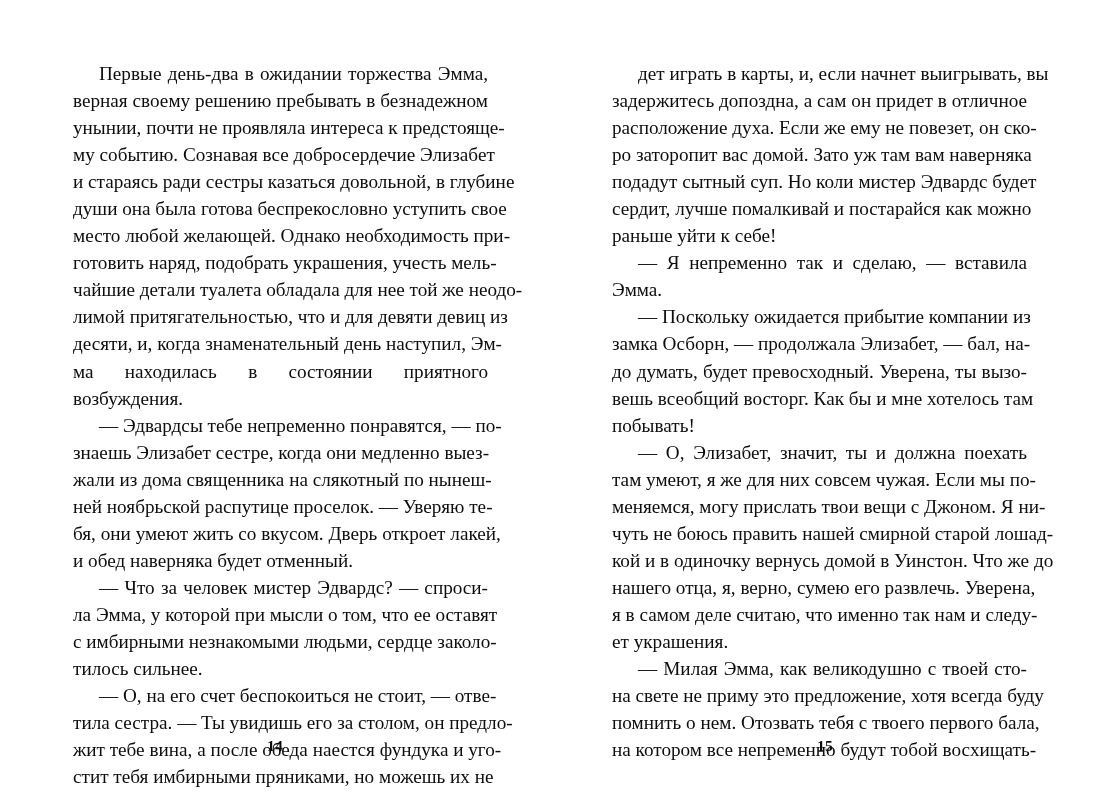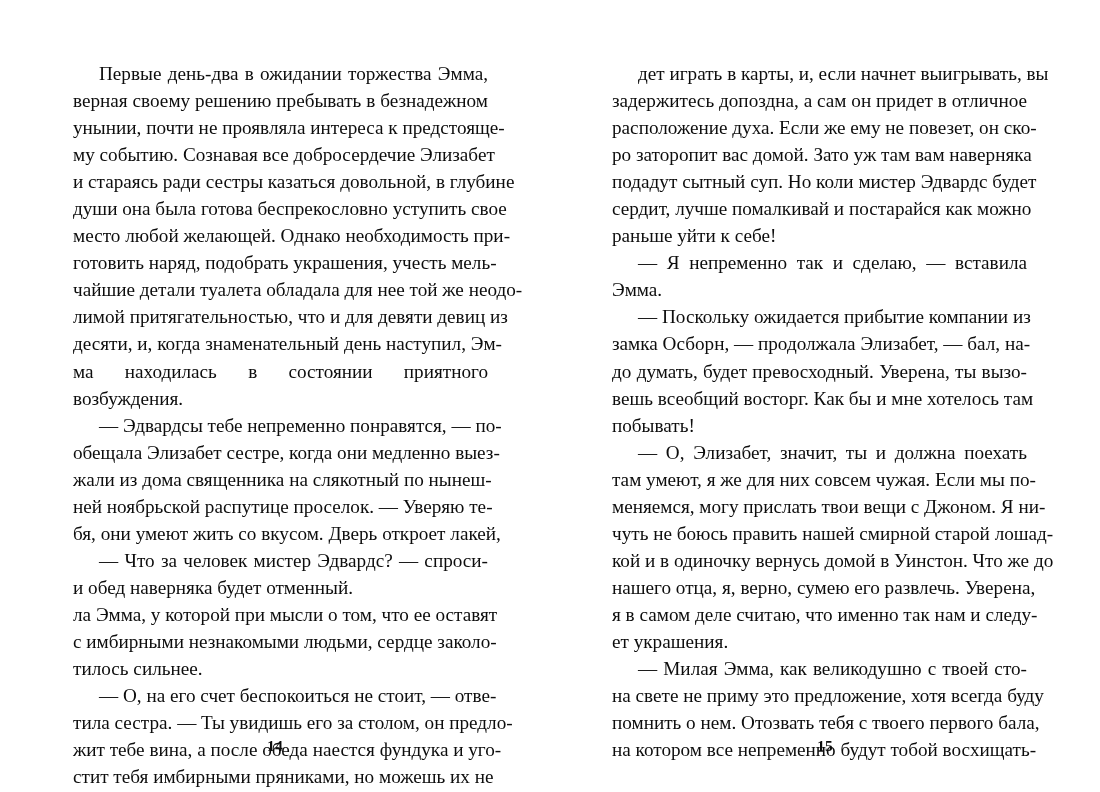--- a/index.html
+++ b/index.html
@@ -89,26 +89,26 @@
         <div class="ln">му событию. Сознавая все добросердечие Элизабет</div>
         <div class="ln">и стараясь ради сестры казаться довольной, в глубине</div>
         <div class="ln">души она была готова беспрекословно уступить свое</div>
         <div class="ln">место любой желающей. Однако необходимость при-</div>
         <div class="ln">готовить  наряд,  подобрать  украшения,  учесть  мель-</div>
         <div class="ln">чайшие детали туалета обладала для нее той же неодо-</div>
         <div class="ln">лимой притягательностью, что и для девяти девиц из</div>
         <div class="ln">десяти, и, когда знаменательный день наступил, Эм-</div>
         <div class="ln last">ма находилась в состоянии приятного возбуждения.</div>
         <div class="ln"><span class="sp-ind"></span>—   Эдвардсы тебе непременно понравятся, — по-</div>
-        <div class="ln">обещала Элизабет сестре, когда они медленно выез-</div>
+        <div class="ln">знаешь Элизабет сестре, когда они медленно выез-</div>
         <div class="ln">жали  из  дома  священника  на  слякотный  по  нынеш-</div>
         <div class="ln">ней  ноябрьской  распутице  проселок.  —  Уверяю  те-</div>
         <div class="ln">бя, они умеют жить со вкусом. Дверь откроет лакей,</div>
+        <div class="ln last">и обед наверняка будет отменный.</div>
         <div class="ln"><span class="sp-ind"></span>—   Что  за  человек  мистер  Эдвардс?  —  спроси-</div>
-        <div class="ln last">и обед наверняка будет отменный.</div>
         <div class="ln">ла Эмма, у которой при мысли о том, что ее оставят</div>
         <div class="ln">с  имбирными  незнакомыми  людьми,  сердце  заколо-</div>
         <div class="ln last">тилось сильнее.</div>
         <div class="ln"><span class="sp-ind"></span>—   О, на его счет беспокоиться не стоит, — отве-</div>
         <div class="ln">тила сестра. — Ты увидишь его за столом, он предло-</div>
         <div class="ln">жит тебе вина, а после обеда наестся фундука и уго-</div>
         <div class="ln">стит  тебя  имбирными  пряниками,  но  можешь  их  не</div>
         <div class="ln">брать, если не хочешь. Мэри Эдвардс печет пряники</div>
       </div>
     <div class="folio">14</div>

